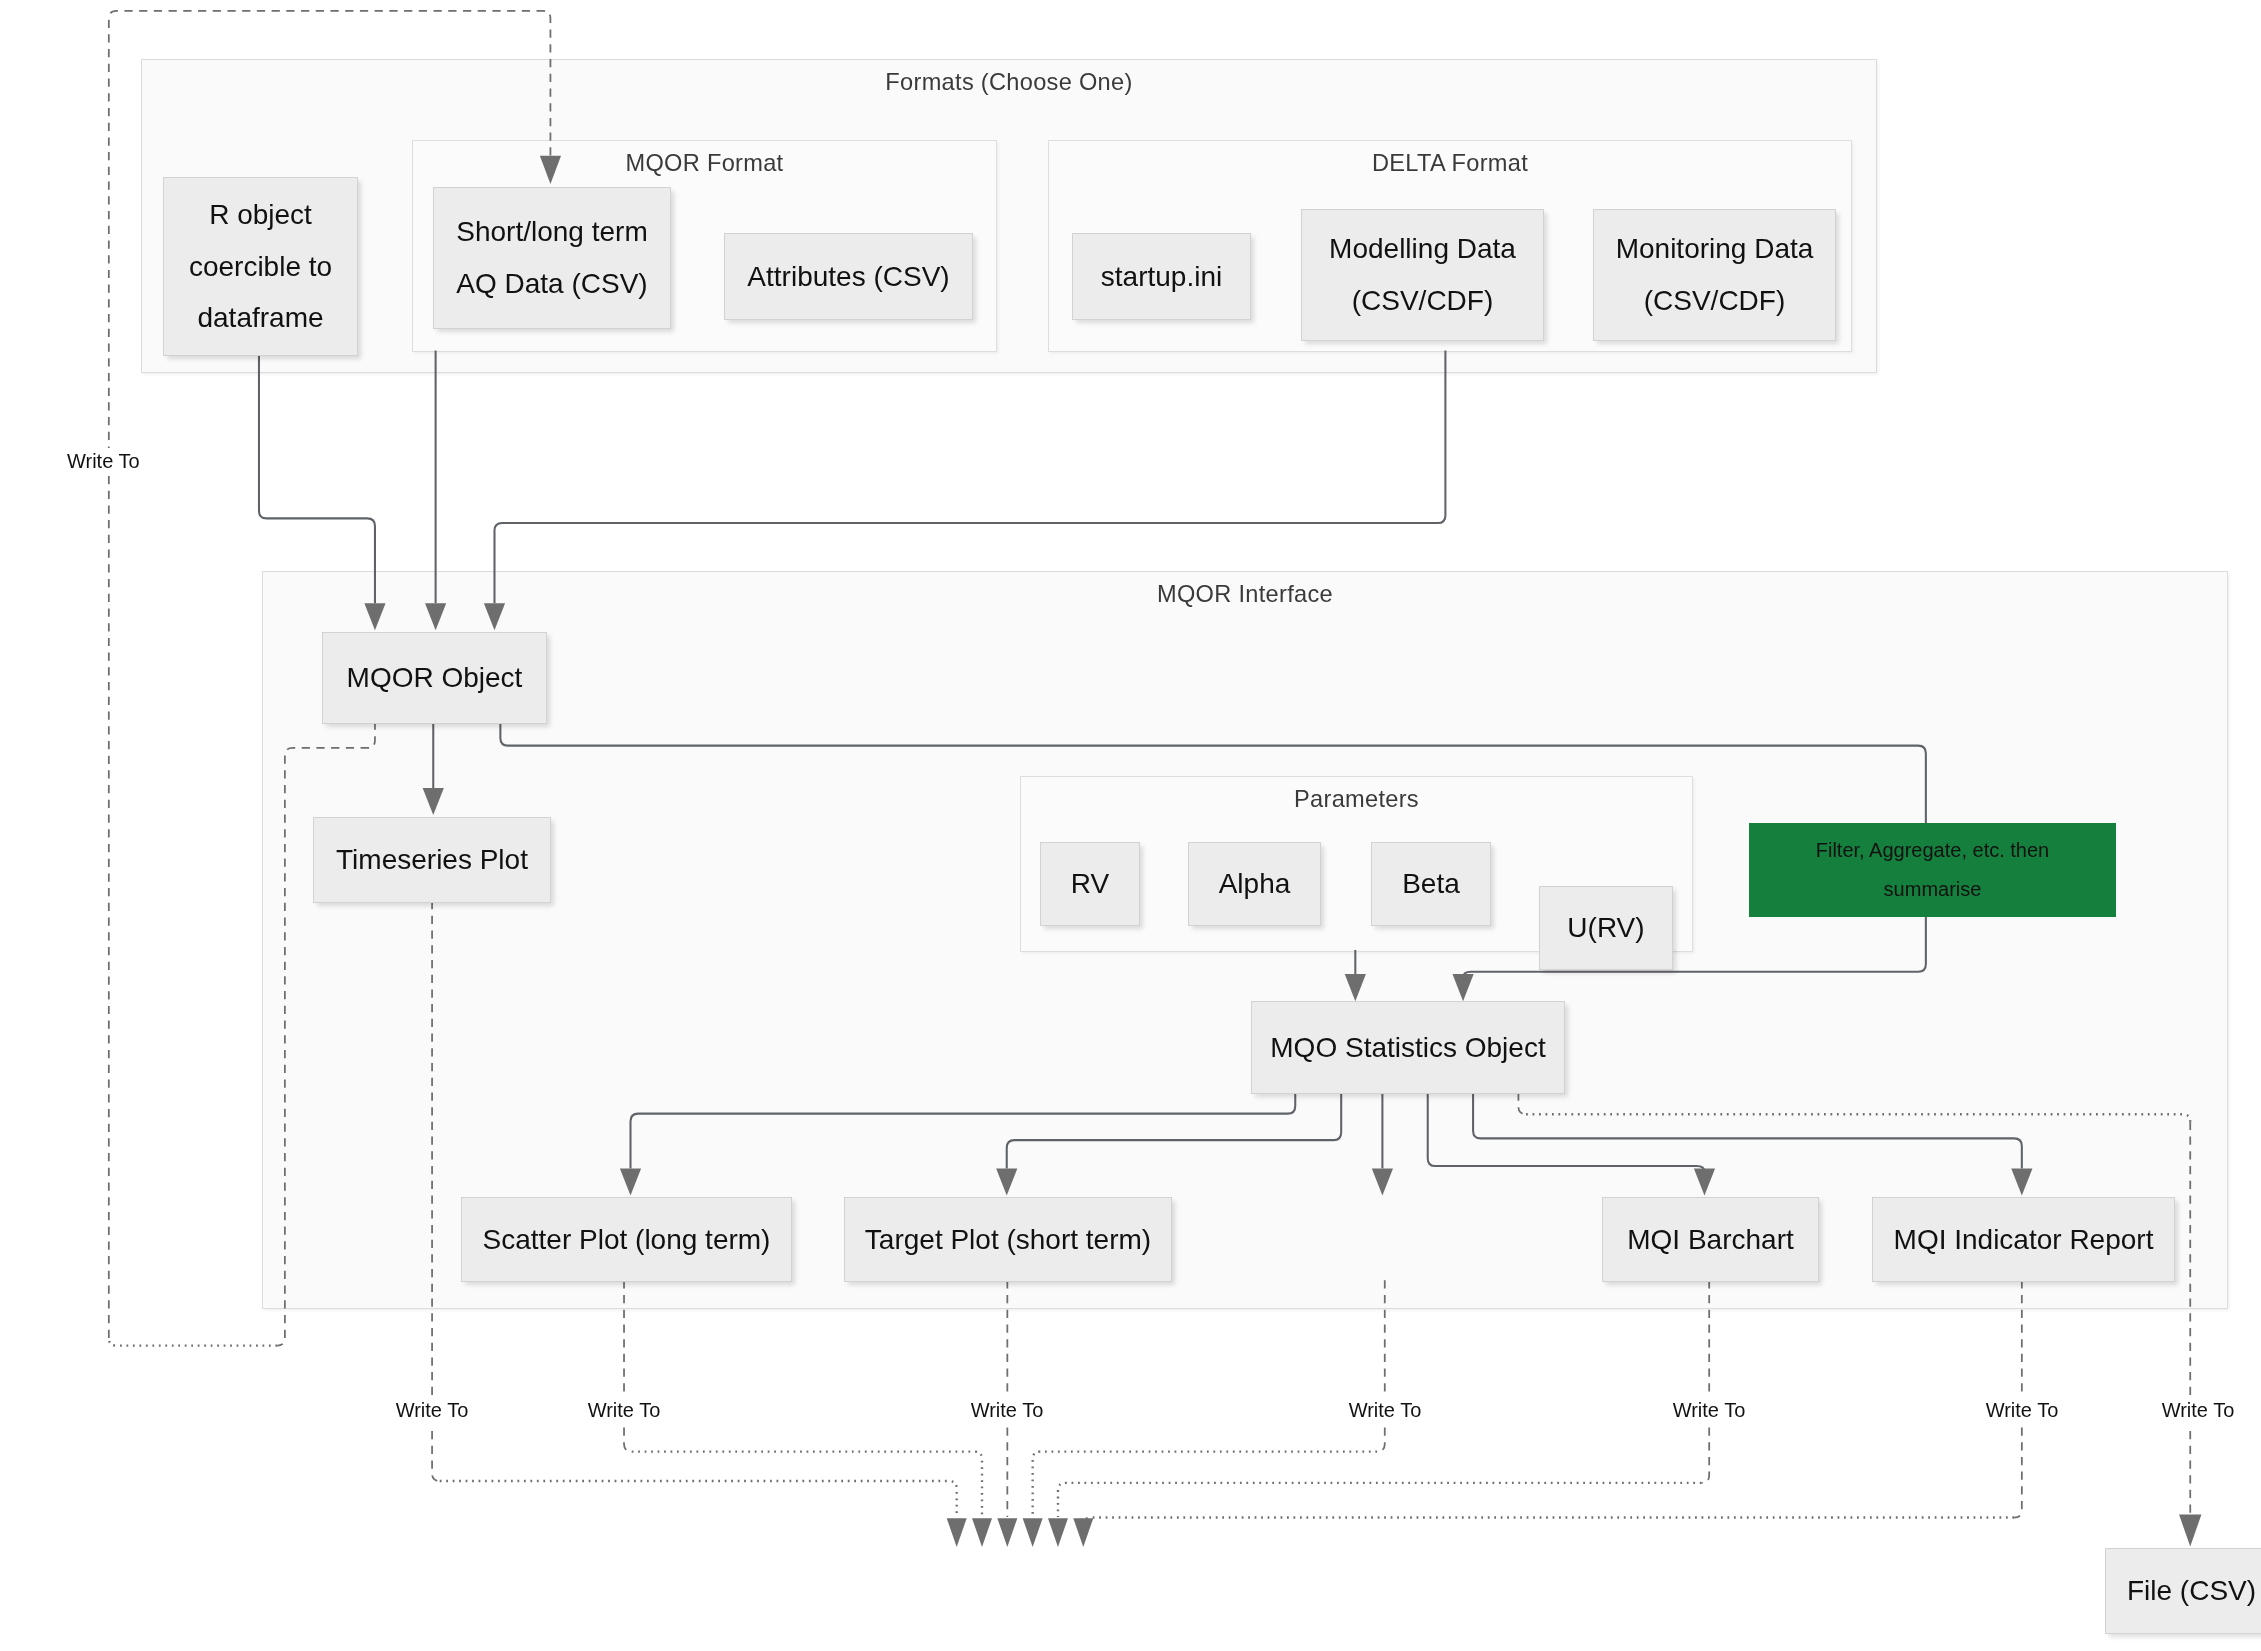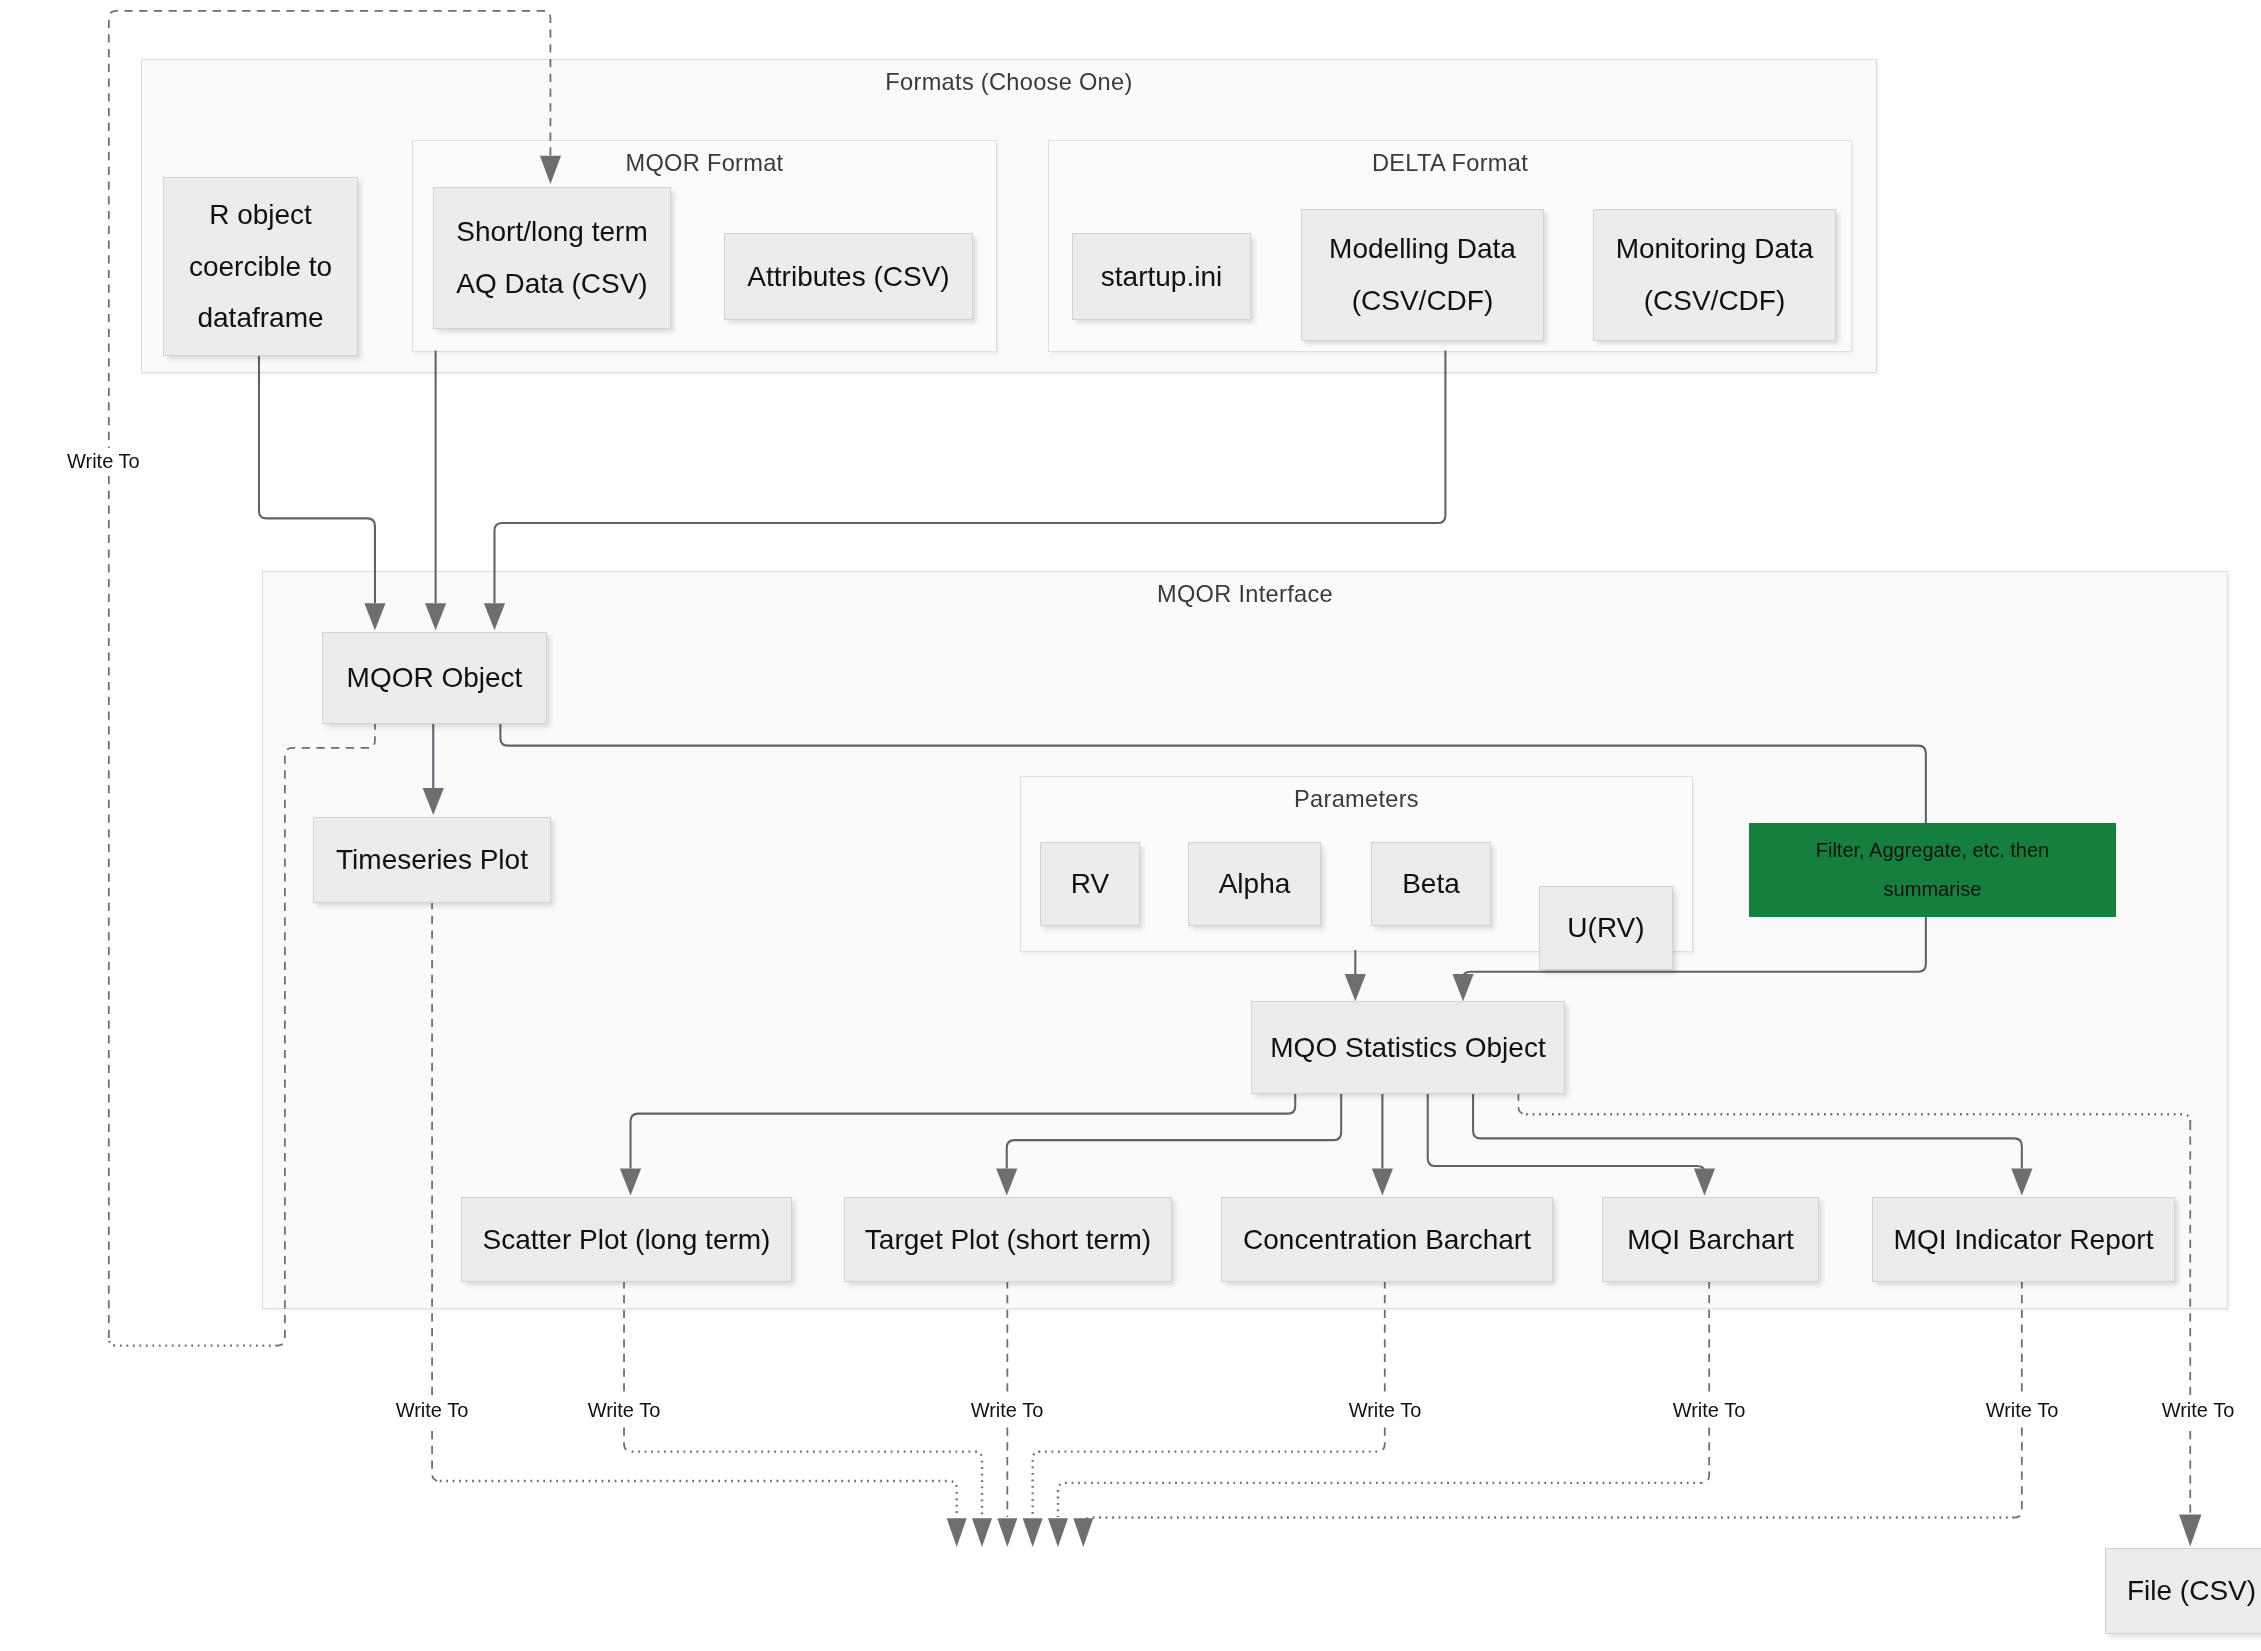--- a/index.html
+++ b/index.html
@@ -168,23 +168,20 @@
   </div>
   <div class="node" style="left:1204px; top:1001px; width:312px; height:91px;">
     <span>MQO Statistics Object</span>
   </div>
   <div class="node" style="left:414px; top:1197px; width:329px; height:83px;">
     <span>Scatter Plot (long term)</span>
   </div>
   <div class="node" style="left:797px; top:1197px; width:326px; height:83px;">
     <span>Target Plot (short term)</span>
   </div>
-  <div class="node" style="left:1174px; top:1197px; width:330px; height:83px;">
-    <span>Concentration Barchart</span>
-  </div>
   <div class="node" style="left:1555px; top:1197px; width:215px; height:83px;">
     <span>MQI Barchart</span>
   </div>
   <div class="node" style="left:1825px; top:1197px; width:301px; height:83px;">
     <span>MQI Indicator Report</span>
   </div>
   <div class="node" style="left:2058px; top:1548px; width:171px; height:84px;">
     <span>File (CSV)</span>
   </div>
 

